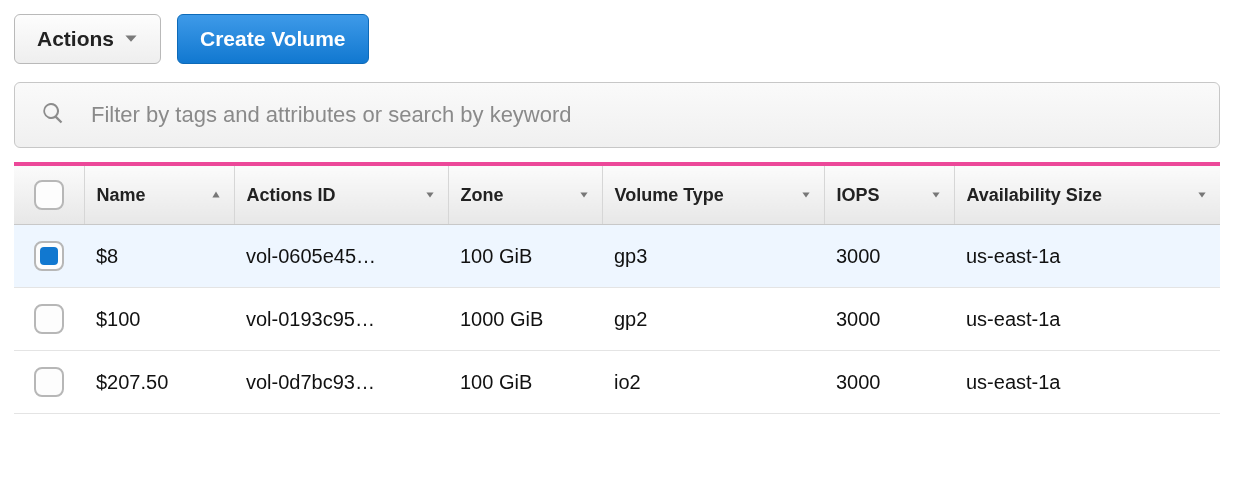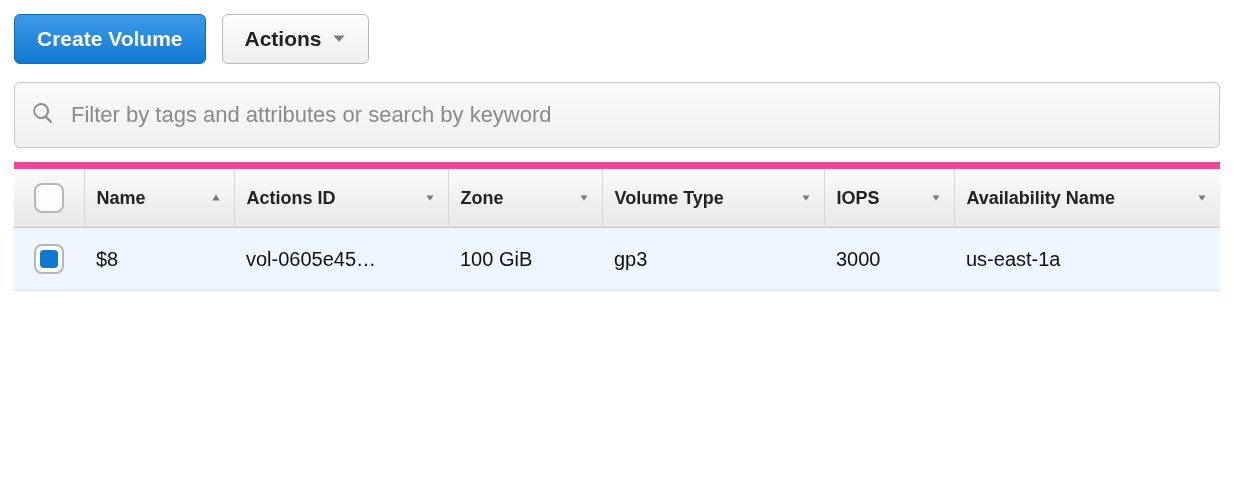--- a/index.html
+++ b/index.html
@@ -39,40 +39,40 @@
       border-color: #b9b9b9;
       font-weight: 600;
     }
     .btn-secondary svg { width: 14px; height: 14px; fill: #7a7a7a; }
     .search-wrap {
       margin: 0 14px 14px 14px;
     }
     .search-box {
       display: flex;
       align-items: center;
-      gap: 16px;
+      gap: 26px;
       border: 1px solid #c7c7c7;
       border-radius: 6px;
       background: linear-gradient(#fafafa, #f0f0f0);
-      padding: 6px 16px;
+      padding: 6px 26px;
       height: 66px;
     }
     .search-box svg { width: 24px; height: 24px; fill: #8c8c8c; flex: none; }
     .search-input {
       border: none;
       background: transparent;
       outline: none;
       font-size: 22px;
       color: #333;
       width: 100%;
     }
     .search-input::placeholder { color: #8a8a8a; }
     .table-wrap {
       margin: 0 14px;
-      border-top: 7px solid #ec4899;
+      border-top: 4px solid #ec4899;
     }
     table {
       width: 100%;
       border-collapse: collapse;
       table-layout: fixed;
     }
     thead th {
       text-align: left;
       font-size: 18px;
       font-weight: 700;
@@ -123,30 +123,30 @@
     col.c-vid { width: 214px; }
     col.c-size { width: 154px; }
     col.c-type { width: 222px; }
     col.c-iops { width: 130px; }
     col.c-az { width: auto; }
   </style>
 </head>
 <body>
 
 <div class="toolbar">
-  <button class="btn btn-primary">
-    <span>Create Volume</span>
-  </button>
   <button class="btn btn-secondary">
     <span>Actions</span>
     <span>
       <svg viewBox="0 0 20 20">
           <path d="M2 5 L10 14 L18 5 Z"></path>
         </svg>
     </span>
+  </button>
+  <button class="btn btn-primary">
+    <span>Create Volume</span>
   </button>
 </div>
 
 <div class="search-wrap">
   <div class="search-box">
     <span>
       <svg viewBox="0 0 24 24">
           <path d="M10 2a8 8 0 015.93 13.32l5.37 5.37-1.61 1.61-5.37-5.37A8 8 0 1110 2zm0 2a6 6 0 100 12 6 6 0 000-12z"></path>
         </svg>
     </span>
@@ -215,35 +215,53 @@
             <span>IOPS</span>
             <span class="sort-ind">
               <svg viewBox="0 0 20 20">
                   <path d="M4 6 L16 6 L10 14 Z"></path>
                 </svg>
             </span>
           </div>
         </th>
         <th>
           <div class="th-inner">
-            <span>Availability Name</span>
+            <span>Availability Size</span>
             <span class="sort-ind">
               <svg viewBox="0 0 20 20">
                   <path d="M4 6 L16 6 L10 14 Z"></path>
                 </svg>
             </span>
           </div>
         </th>
       </tr>
     </thead>
     <tbody id="tbody">
         <tr class="selected">
           <td class="cb-cell"><span class="checkbox checked"></span></td>
           <td>$8</td>
           <td>vol-0605e45…</td>
           <td>100 GiB</td>
           <td>gp3</td>
           <td>3000</td>
           <td>us-east-1a</td>
         </tr>
+        <tr>
+          <td class="cb-cell"><span class="checkbox"></span></td>
+          <td>$100</td>
+          <td>vol-0193c95…</td>
+          <td>1000 GiB</td>
+          <td>gp2</td>
+          <td>3000</td>
+          <td>us-east-1a</td>
+        </tr>
+        <tr>
+          <td class="cb-cell"><span class="checkbox"></span></td>
+          <td>$207.50</td>
+          <td>vol-0d7bc93…</td>
+          <td>100 GiB</td>
+          <td>io2</td>
+          <td>3000</td>
+          <td>us-east-1a</td>
+        </tr>
       </tbody>
   </table>
 </div>
 
 </body></html>

